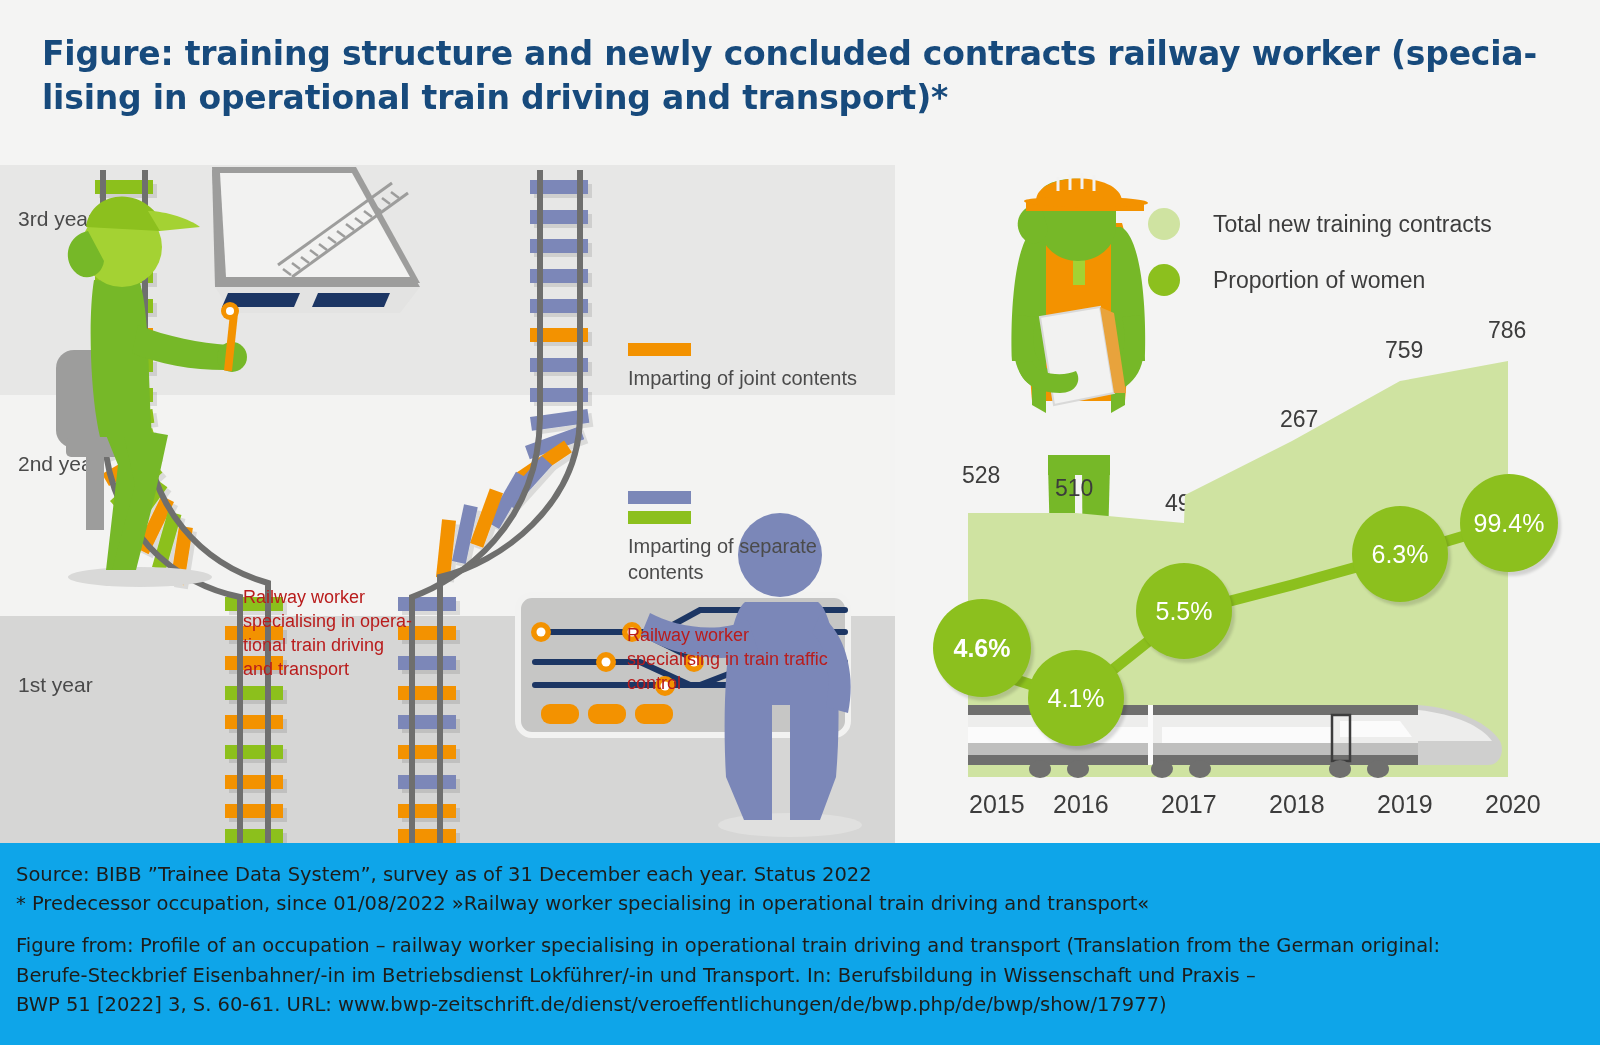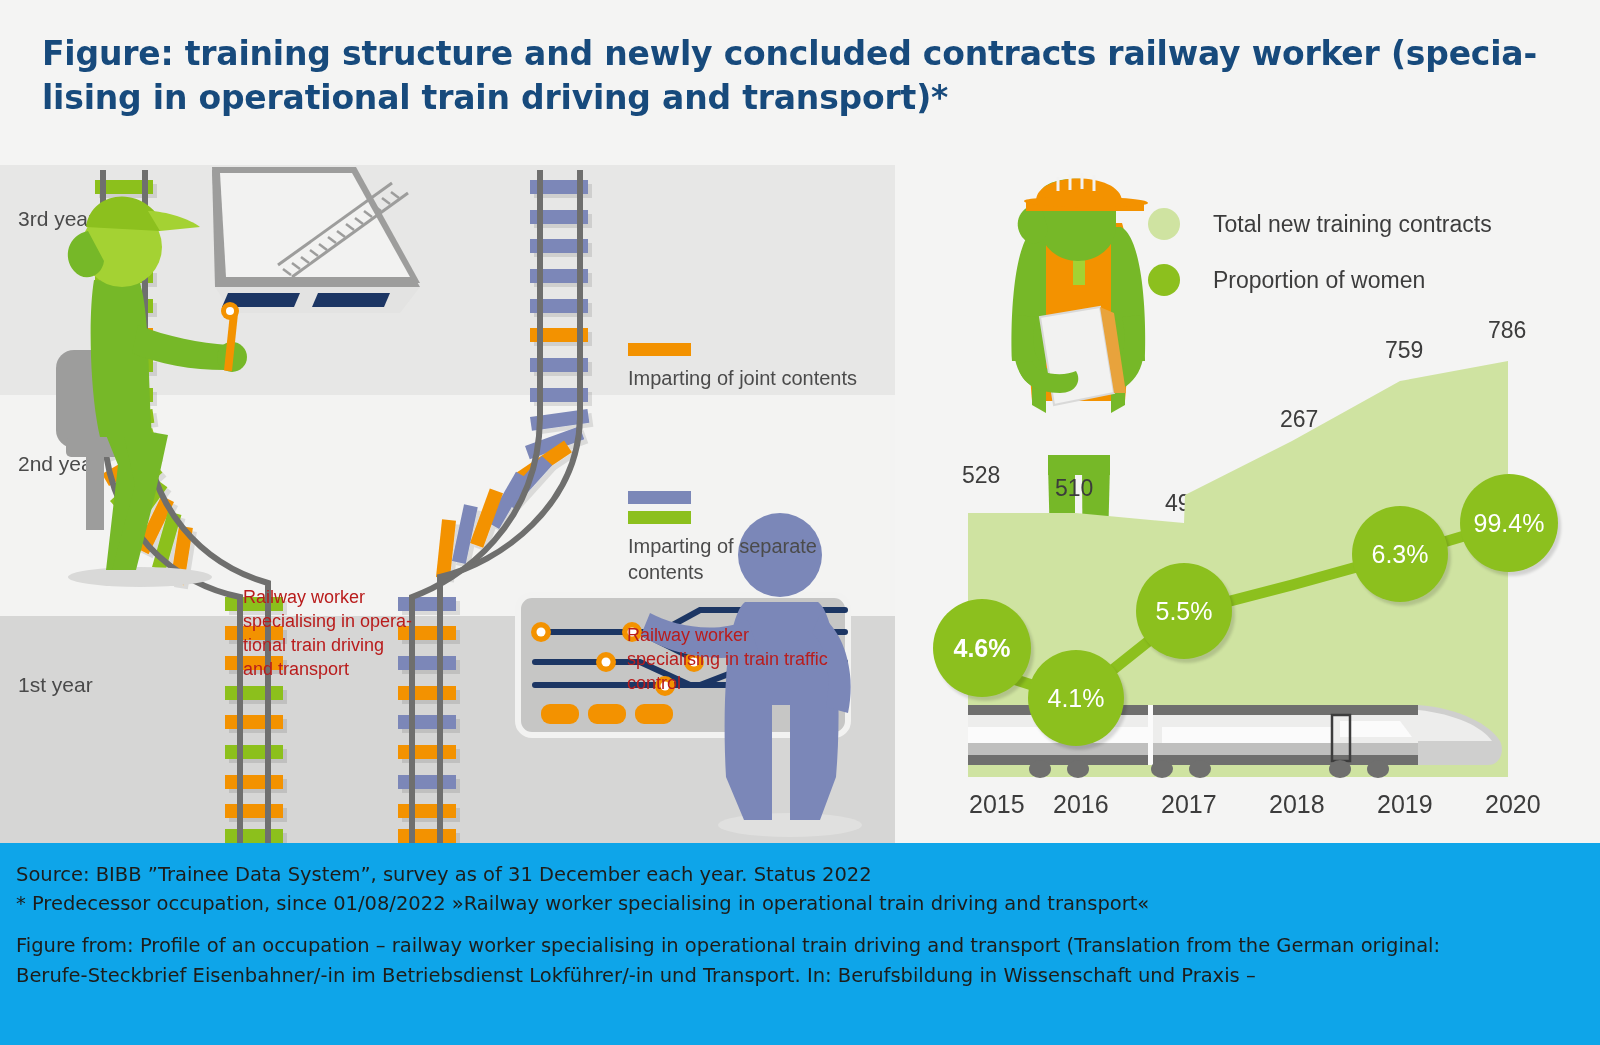--- a/index.html
+++ b/index.html
@@ -430,16 +430,17 @@
   </div>
 
   <div id="footer">
     <div id="source-block">
       <span class="blk-line">Source: BIBB ”Trainee Data System”, survey as of 31 December each year. Status 2022</span>
       <span class="blk-line">* Predecessor occupation, since 01/08/2022 »Railway worker specialising in operational train driving and transport«</span>
     </div>
     <div id="cite-block">
       <span class="blk-line">Figure from: Profile of an occupation – railway worker specialising in operational train driving and transport (Translation from the German original:</span>
       <span class="blk-line">Berufe-Steckbrief Eisenbahner/-in im Betriebsdienst Lokführer/-in und Transport. In: Berufsbildung in Wissenschaft und Praxis –</span>
+      <span class="blk-line">BWP 51 [2022] 3, S. 60-61. URL: www.bwp-zeitschrift.de/dienst/veroeffentlichungen/de/bwp.php/de/bwp/show/17977)</span>
     </div>
   </div>
 
 </div>
 
 </body></html>

